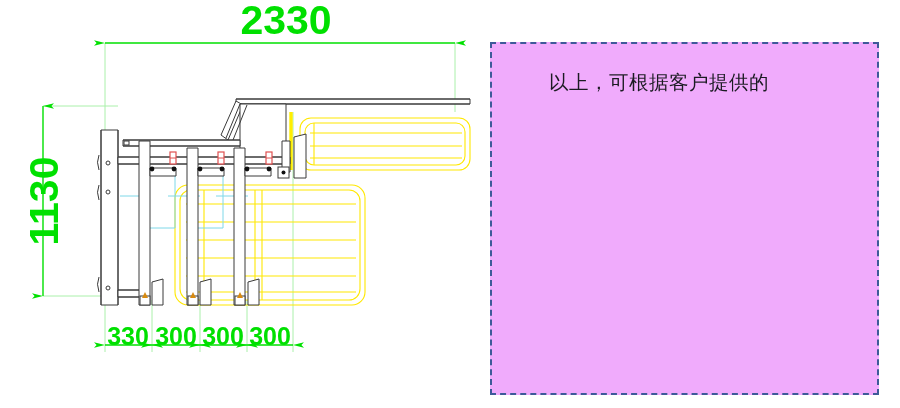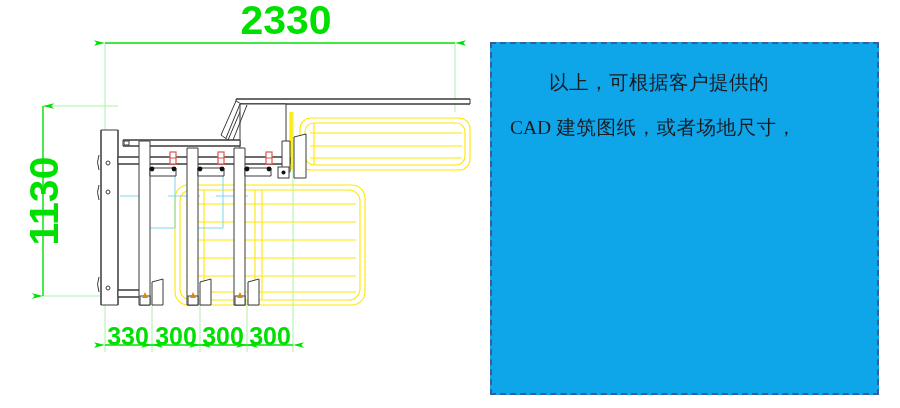--- a/index.html
+++ b/index.html
@@ -35,21 +35,21 @@
 
   
   #note-panel {
     position: absolute;
     left: 490px;
     top: 42px;
     width: 389px;
     height: 353px;
     border: 2px dashed #3e5a99;
     box-sizing: border-box;
-    background: #0ea5e9;
+    background: #f0abfc;
   }
   #note-body {
     position: absolute;
     left: 18px;
     top: 16px;
     right: 14px;
     bottom: 10px;
     font-family: "Liberation Serif", "DejaVu Serif", serif;
     font-size: 19.5px;
     line-height: 45px;
@@ -245,17 +245,16 @@
         <text x="223" y="345" text-anchor="middle" font-family="Liberation Sans, sans-serif" font-size="25" font-weight="bold" fill="#00e000">300</text>
         <text x="270" y="345" text-anchor="middle" font-family="Liberation Sans, sans-serif" font-size="25" font-weight="bold" fill="#00e000">300</text>
       </g>
 
     </svg>
   </div>
 
   <div id="note-panel">
     <div id="note-body">
       <div class="note-line indented">以上，可根据客户提供的</div>
-      <div class="note-line"><span class="latin">CAD</span><span> 建筑图纸，或者场地尺寸，</span></div>
     </div>
   </div>
 
 </div>
 
 </body></html>

